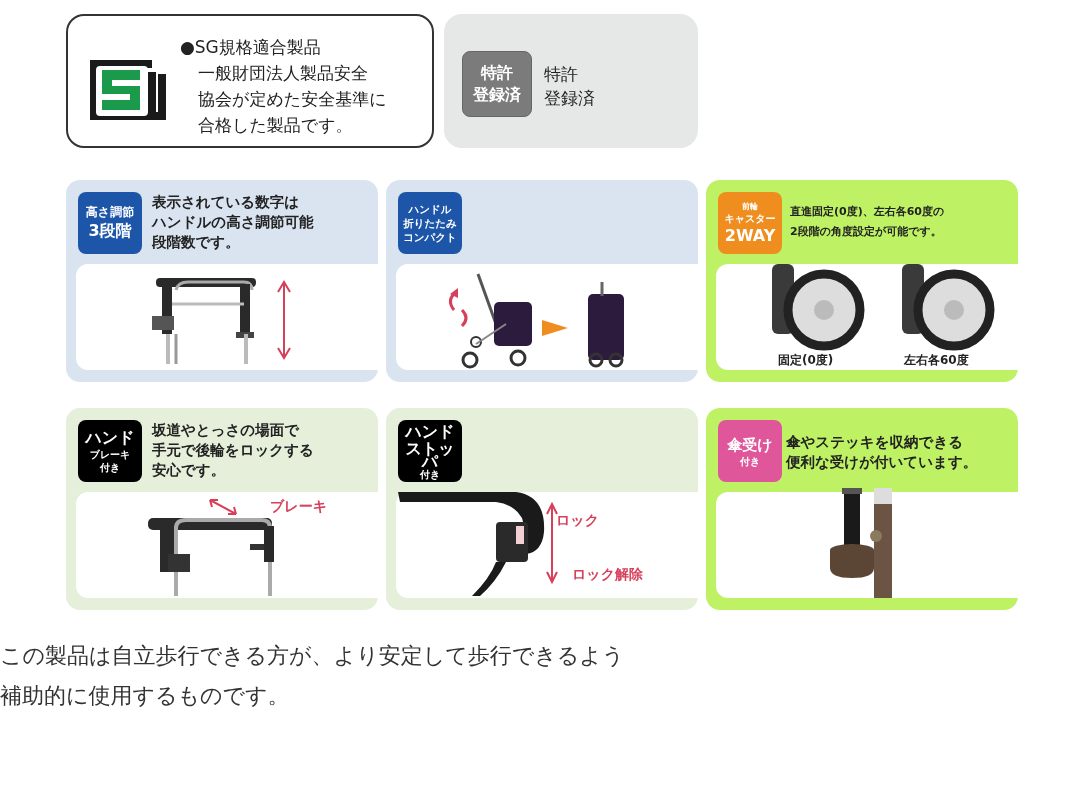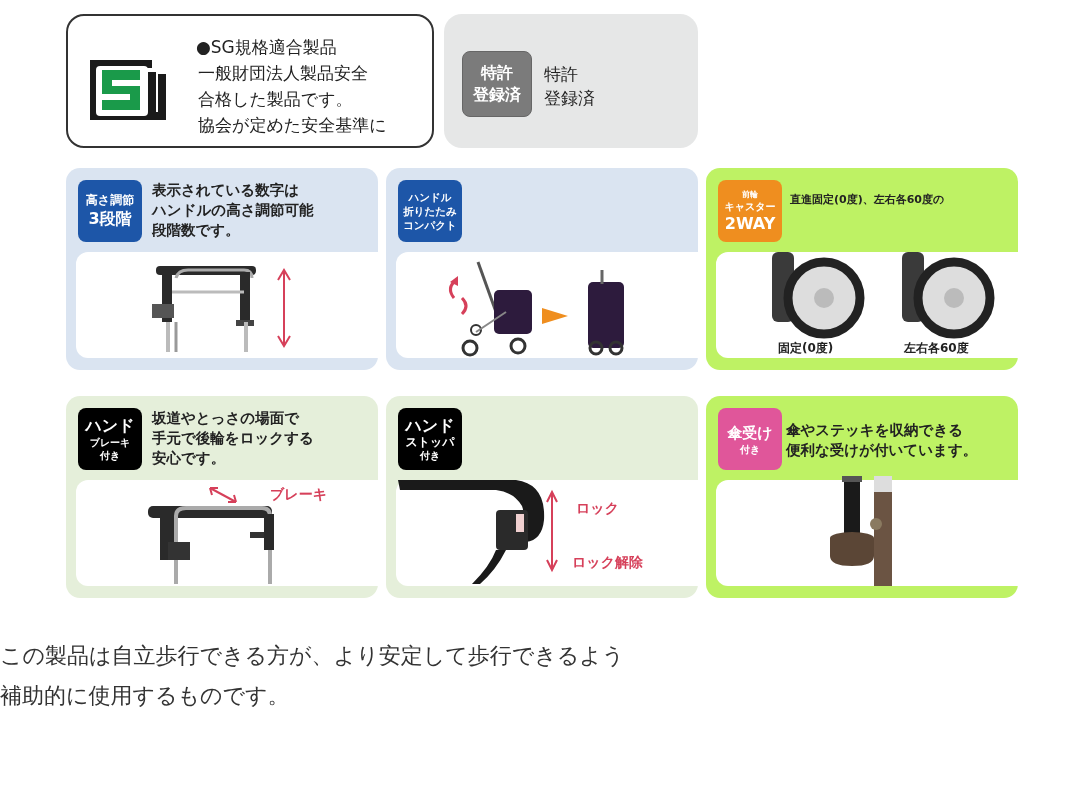--- a/index.html
+++ b/index.html
@@ -25,21 +25,21 @@
   }
   .patent-badge {
     left: 18px; top: 37px; width: 70px; height: 66px;
     background: #7b7b7b; border-radius: 8px; color: #fff;
     font-weight: bold; font-size: 16px; line-height: 22px;
     text-align: center; padding-top: 10px; border: 1px solid #666;
   }
   .patent-text { left: 100px; top: 48px; font-size: 17px; line-height: 24px; color: #222; }
 
   
-  .card { width: 312px; height: 202px; border-radius: 14px; }
+  .card { width: 312px; height: 202px; border-radius: 14px; margin-top: 12px; }
   .card.blue { background: #dae4f1; }
   .card.orange { background: #bef264; }
   .card.green { background: #e5efda; }
   .card.pink { background: #bef264; }
   .badge {
     position: absolute; left: 12px; top: 12px; width: 64px; height: 62px;
     border-radius: 8px; color: #fff; font-weight: bold; text-align: center;
     display: flex; flex-direction: column; justify-content: center; align-items: center;
   }
   .badge.blue { background: #1d56a8; }
@@ -66,24 +66,24 @@
 <body>
 
 <div class="abs sg-box">
   <svg class="abs sg-logo" viewBox="0 0 90 70">
     <path d="M8 6 H70 V14 H16 V58 H76 V20 H84 V66 H8 Z" fill="#1a1a1a"></path>
     <rect x="14" y="12" width="52" height="50" rx="4" fill="#fff"></rect>
     <path d="M20 16 H58 V26 H30 V32 H58 V56 H20 V46 H48 V40 H20 Z" fill="#1a9a4a"></path>
     <rect x="66" y="18" width="8" height="40" fill="#1a1a1a"></rect>
   </svg>
   <div class="abs sg-text">
-    <span class="ln" style="margin-left:16px">●SG規格適合製品</span>
+    <span class="ln" style="margin-left:0">●SG規格適合製品</span>
     <span class="ln">一般財団法人製品安全</span>
+    <span class="ln">協会が定めた安全基準に</span>
     <span class="ln">合格した製品です。</span>
-    <span class="ln">協会が定めた安全基準に</span>
   </div>
 </div>
 
 <div class="abs patent-box">
   <div class="abs patent-badge">
     <div>特許</div>
     <div>登録済</div>
   </div>
   <div class="abs patent-text">
     <div>特許</div>
@@ -147,20 +147,21 @@
 </div>
 
 <div class="abs card orange" style="left:706px; top:168px;">
   <div class="badge orange">
     <div style="font-size:8px;line-height:11px">前輪</div>
     <div style="font-size:10px;line-height:14px">キャスター</div>
     <div style="font-size:16px;line-height:20px">2WAY</div>
   </div>
   <div class="card-text" style="top:22px; left:84px; font-size:11px">
     <div>直進固定(0度)、左右各60度の</div>
+    <div>2段階の角度設定が可能です。</div>
   </div>
   <div class="card-image">
     <svg width="292" height="106" viewBox="0 0 292 106">
       <rect x="56" y="0" width="22" height="70" rx="6" fill="#3a3a3a"></rect>
       <circle cx="108" cy="46" r="36" fill="#ddd" stroke="#222" stroke-width="9"></circle>
       <circle cx="108" cy="46" r="10" fill="#bbb"></circle>
       <rect x="186" y="0" width="22" height="70" rx="6" fill="#3a3a3a"></rect>
       <circle cx="238" cy="46" r="36" fill="#ddd" stroke="#222" stroke-width="9"></circle>
       <circle cx="238" cy="46" r="10" fill="#bbb"></circle>
     </svg>
@@ -192,34 +193,34 @@
       <path d="M134 8 L142 8 M134 8 L136 15" stroke="#d6405a" stroke-width="2"></path>
       <path d="M160 22 L152 22 M160 22 L158 15" stroke="#d6405a" stroke-width="2"></path>
     </svg>
     <span class="img-label" style="left:194px; top:6px;">ブレーキ</span>
   </div>
 </div>
 
 <div class="abs card green" style="left:386px; top:396px;">
   <div class="badge green">
     <div style="font-size:16px;line-height:20px">ハンド</div>
-    <div style="font-size:12px;line-height:13px">ストッパ</div>
+    <div style="font-size:16px;line-height:13px">ストッパ</div>
     <div style="font-size:10px;line-height:13px">付き</div>
   </div>
   <div class="card-image" style="overflow:visible">
     <svg width="292" height="106" viewBox="0 0 292 106" style="position:absolute;left:0;top:0;overflow:visible">
       <path d="M2 0 H120 Q150 4 148 40 Q146 60 130 62 L124 56 Q132 44 126 26 Q118 12 100 10 H4 Z" fill="#1a1a1a"></path>
       <rect x="100" y="30" width="32" height="40" rx="4" fill="#2a2a2a"></rect>
       <rect x="120" y="34" width="8" height="18" fill="#f0d0d0"></rect>
       <path d="M110 70 Q100 90 84 104 L76 104 Q94 86 100 70 Z" fill="#1a1a1a"></path>
       <line x1="156" y1="14" x2="156" y2="88" stroke="#d6405a" stroke-width="2"></line>
       <path d="M151 22 L156 12 L161 22" stroke="#d6405a" stroke-width="2" fill="none"></path>
       <path d="M151 80 L156 90 L161 80" stroke="#d6405a" stroke-width="2" fill="none"></path>
     </svg>
-    <span class="img-label" style="left:180px; top:20px;">ロック</span>
+    <span class="img-label" style="left:160px; top:20px;">ロック</span>
     <span class="img-label" style="left:176px; top:74px;">ロック解除</span>
   </div>
 </div>
 
 <div class="abs card pink" style="left:706px; top:396px;">
   <div class="badge pink">
     <div style="font-size:15px;line-height:20px">傘受け</div>
     <div style="font-size:10px;line-height:13px">付き</div>
   </div>
   <div class="card-text" style="top:24px; left:80px">

